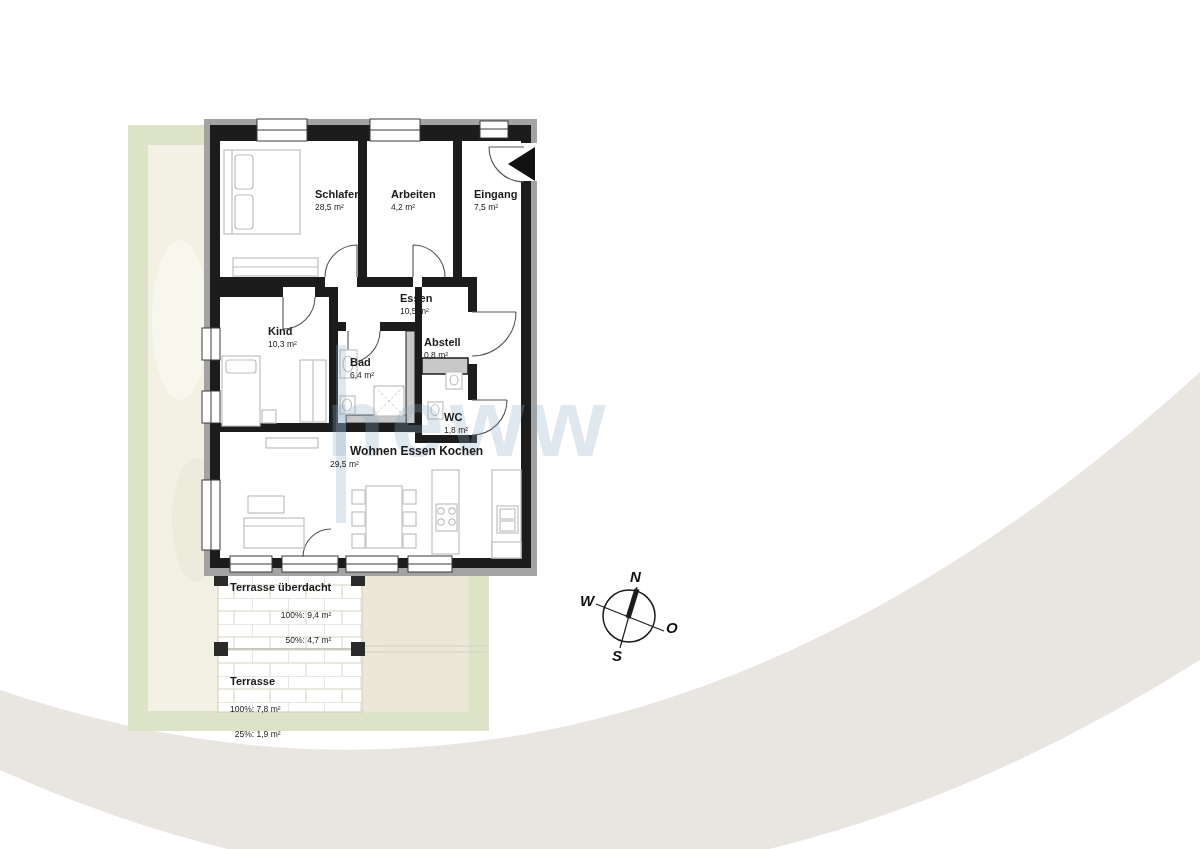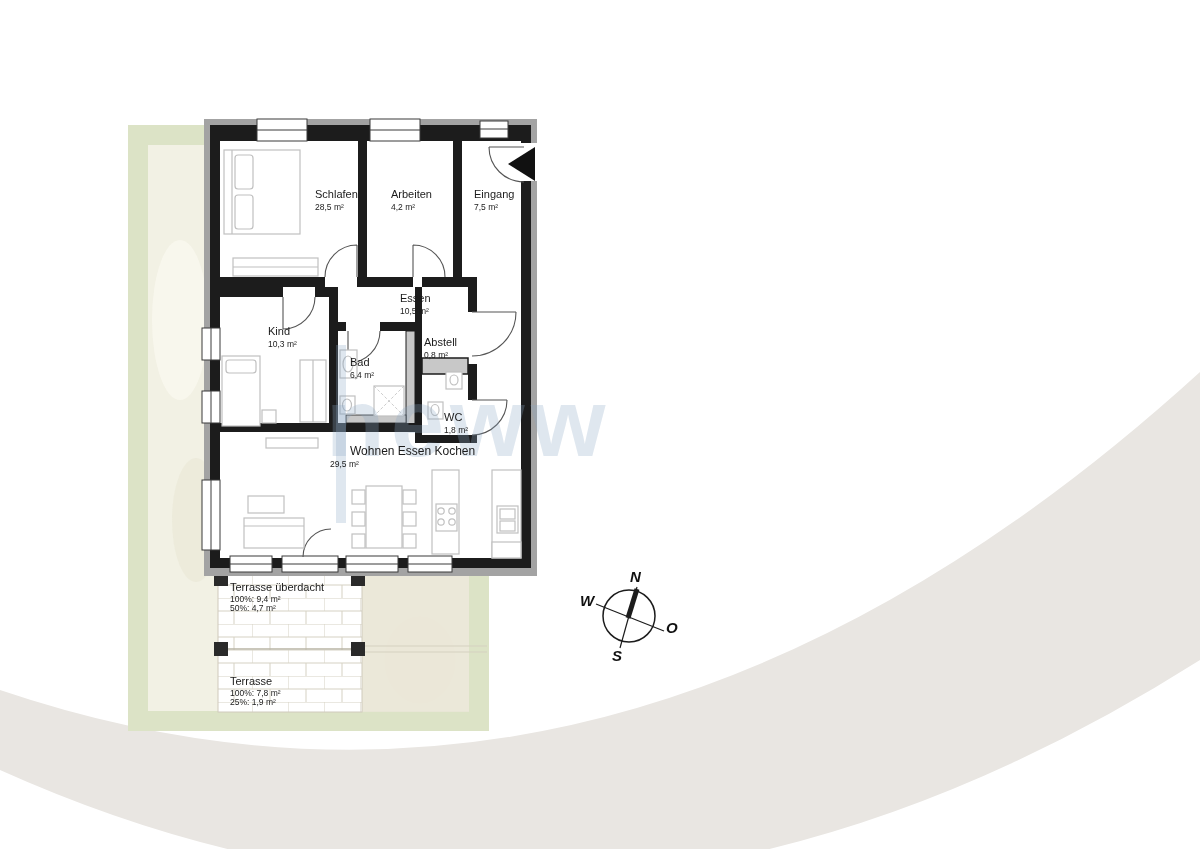--- a/index.html
+++ b/index.html
@@ -1,23 +1,23 @@
 <!DOCTYPE html>
 <html><head>
 <meta charset="utf-8">
 <style>
   html,body{margin:0;padding:0;background:#ffffff;}
   #stage{position:relative;width:1200px;height:849px;overflow:hidden;background:#ffffff;
          font-family:"Liberation Sans", sans-serif;}
   #plansvg{position:absolute;left:0;top:0;}
   .room-label{position:absolute;color:#1b1b1b;line-height:1.05;z-index:5;white-space:nowrap;}
-  .room-name{font-weight:normal;font-size:11px;}
+  .room-name{font-weight:bold;font-size:11px;}
   .room-name.big{font-size:12px;margin-left:20px;}
   .room-area{font-size:8.5px;margin-top:2px;}
-  .out-line{font-size:8.5px;margin-top:1px;}
+  .out-line{font-size:8.5px;margin-top:17px;text-align:right;}
   .compass-letter{position:absolute;font-weight:bold;font-style:italic;font-size:15px;color:#111;z-index:6;}
   #watermark{position:absolute;left:326px;top:368px;z-index:4;pointer-events:none;
              font-weight:bold;font-size:96px;letter-spacing:6px;color:rgba(140,170,197,0.28);}
   #watermark-bar{position:absolute;left:336px;top:345px;width:10px;height:178px;z-index:4;
              background:rgba(140,170,197,0.28);}
 </style>
 </head>
 <body>
 
 <div id="stage">

